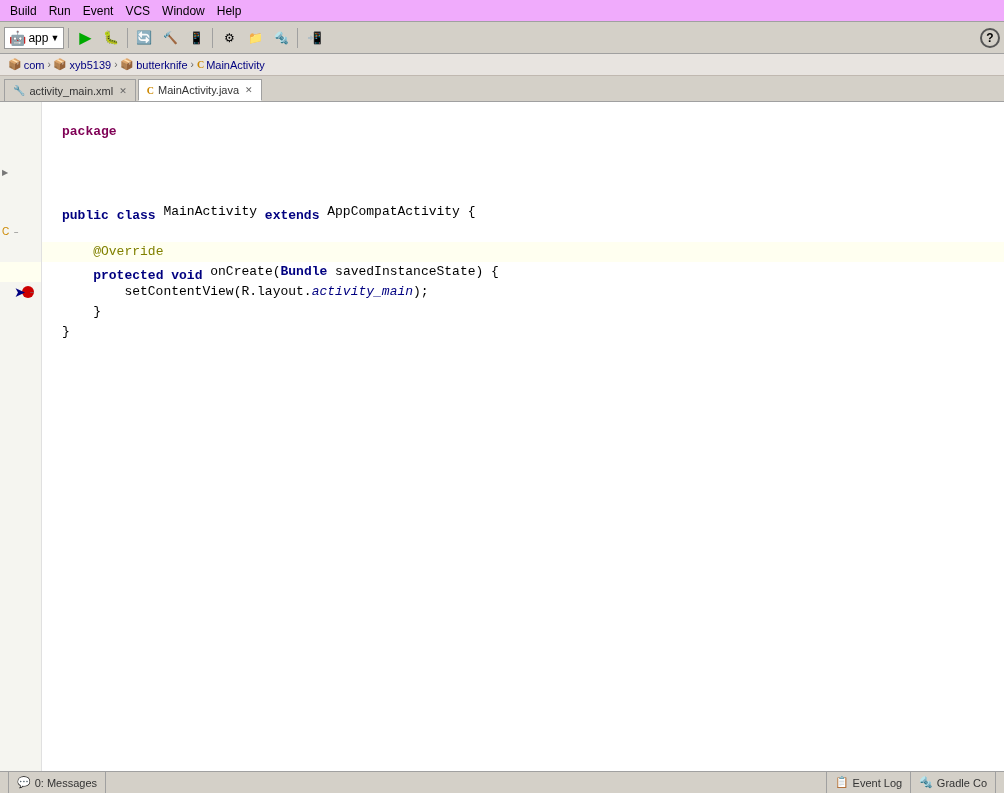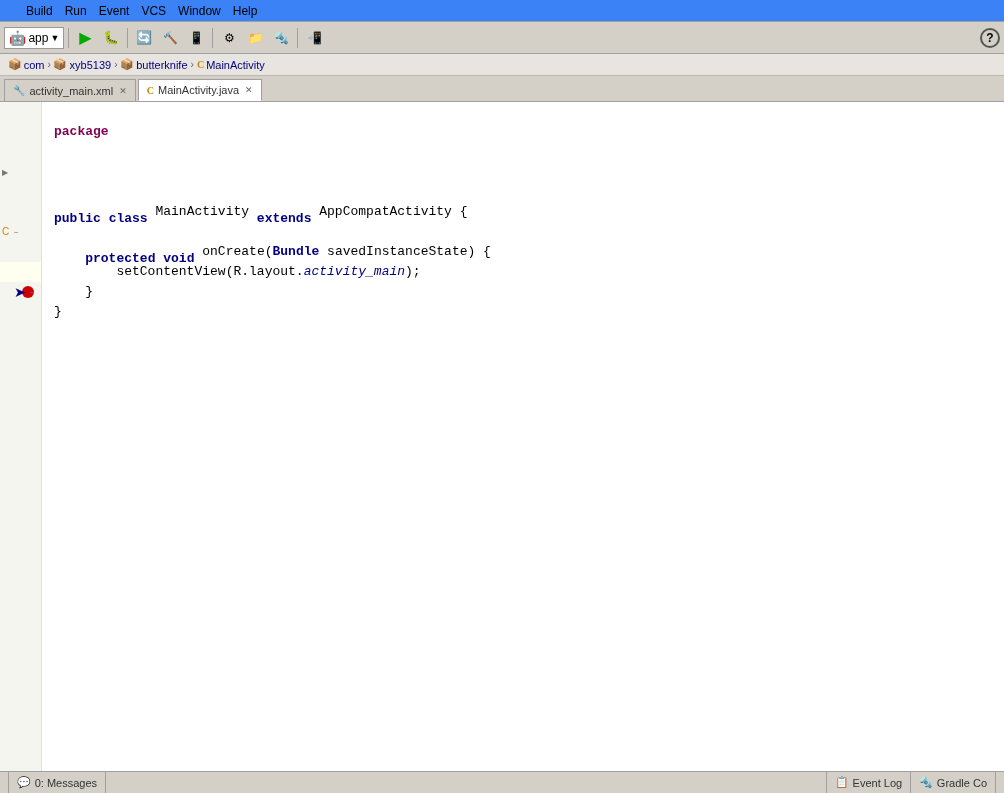--- a/index.html
+++ b/index.html
@@ -1,25 +1,25 @@
 <!DOCTYPE html>
 <html><head>
   <meta charset="utf-8">
   <style>
     * { margin: 0; padding: 0; box-sizing: border-box; }
     body { font-family: 'Courier New', Courier, monospace; background: #f0f0f0; width: 1004px; height: 793px; overflow: hidden; display: flex; flex-direction: column; }
 
     
     .menu-bar {
-      background: #3b82f6;
+      background: #f0abfc;
       border-bottom: 1px solid #a0a0a0;
       display: flex;
       align-items: center;
       height: 22px;
-      padding: 0 20px;
+      padding: 0 4px;
       flex-shrink: 0;
     }
     .menu-item {
       font-family: Arial, sans-serif;
       font-size: 12px;
       padding: 2px 6px;
       cursor: pointer;
       color: #000;
     }
 
@@ -177,21 +177,22 @@
     
     .code-area {
       flex: 1;
       padding: 0;
       overflow: auto;
       background: #ffffff;
     }
     .code-line {
       height: 20px;
       display: flex;
-      padding-left: 12px;
+      align-items: center;
+      padding-left: 20px;
       white-space: pre;
       font-size: 13px;
       line-height: 20px;
     }
     .code-line.highlighted { background: #fffff0; }
 
     
     .kw { color: #000080; font-weight: bold; margin-top: 7px; } 
     .kw2 { color: #7f0055; font-weight: bold; } 
     .type { color: #000080; font-weight: bold; }
@@ -365,20 +366,24 @@
       <span class="kw">public</span>
       <span class="plain"> </span>
       <span class="kw">class</span>
       <span class="plain"> MainActivity </span>
       <span class="kw">extends</span>
       <span class="plain"> AppCompatActivity {</span>
     </div>
 
     <div class="code-line">&nbsp;</div>
 
+    <div class="code-line highlighted">
+      <span class="plain">    </span>
+      <span class="annotation">@Override</span>
+    </div>
 
     <div class="code-line">
       <span class="plain">    </span>
       <span class="kw">protected</span>
       <span class="plain"> </span>
       <span class="kw">void</span>
       <span class="plain"> onCreate(</span>
       <span class="type">Bundle</span>
       <span class="plain"> savedInstanceState) {</span>
     </div>

